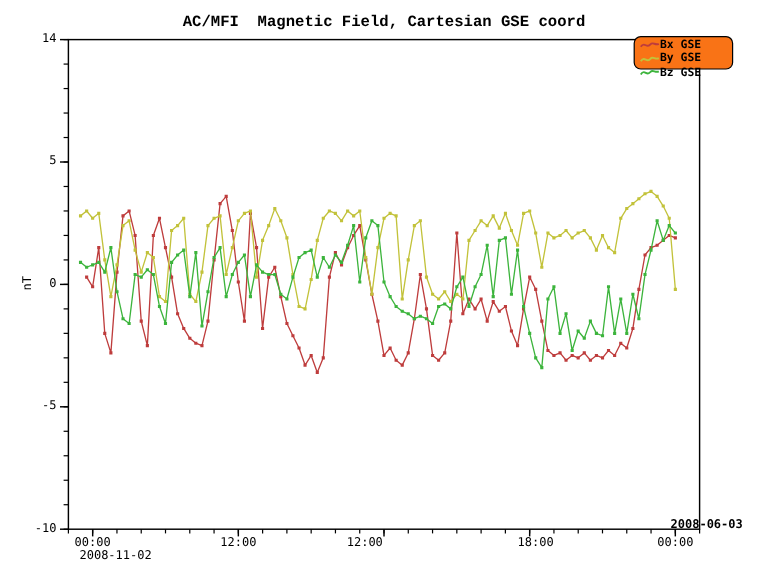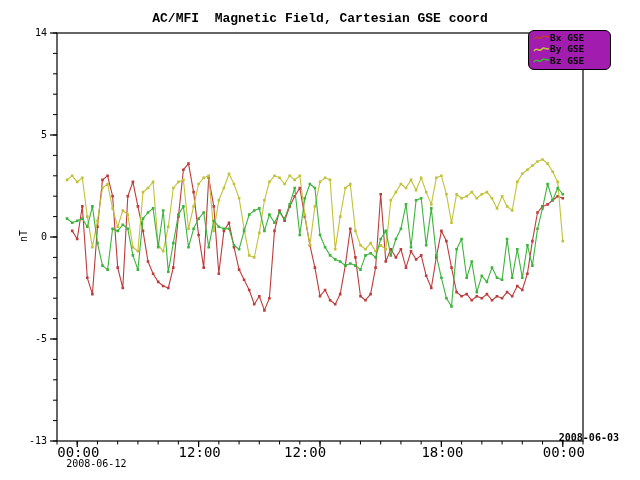--- a/index.html
+++ b/index.html
@@ -3,24 +3,24 @@
 <meta charset="utf-8">
 <style>
   html,body{margin:0;padding:0;background:#ffffff;}
   #stage{position:relative;width:640px;height:480px;background:#ffffff;overflow:hidden;
          font-family:"DejaVu Sans Mono", monospace;color:#000;}
   .title{position:absolute;left:57px;top:11px;width:526px;text-align:center;
          font-family:Liberation Mono, monospace;font-size:13px;font-weight:bold;white-space:pre;}
   .ylab{position:absolute;left:12px;top:224px;width:24px;height:24px;
         font-size:10px;transform:rotate(-90deg);transform-origin:center;text-align:center;line-height:24px;}
   .ytick{position:absolute;width:34px;text-align:right;font-size:10px;line-height:12px;}
-  .xtick{position:absolute;width:40px;text-align:center;font-size:14px;line-height:11px;}
+  .xtick{position:absolute;width:40px;text-align:center;font-size:10px;line-height:11px;}
   .xdate{position:absolute;width:72px;text-align:left;font-size:10px;line-height:11px;}
-  .legend{position:absolute;left:528px;top:30px;width:83px;height:40px;border:1px solid #000;
-          border-radius:6px;background:#a21caf;box-sizing:border-box;padding:1px 0 0 4px;}
+  .legend{position:absolute;left:528px;top:30px;width:83px;height:28px;border:1px solid #000;
+          border-radius:6px;background:#f97316;box-sizing:border-box;padding:1px 0 0 4px;}
   .lrow{display:flex;align-items:center;height:11.5px;}
   .lmark{width:17px;height:9px;flex:0 0 17px;}
   .llab{font-size:9.5px;font-weight:bold;line-height:10px;white-space:pre;}
   svg.plot{position:absolute;left:0;top:0;}
 </style>
 </head>
 <body>
 
 <div id="stage">
   <div class="title">AC/MFI  Magnetic Field, Cartesian GSE coord</div>
@@ -108,24 +108,24 @@
       <span class="llab">By GSE</span>
     </div>
     <div class="lrow">
       <svg class="lmark" viewBox="0 0 17 9">
         <path d="M1,6 C4,1 6,8 9,4 C11,1.5 13,5 16,3.5" fill="none" stroke-width="1.6" stroke="#3cb43c"></path>
       </svg>
       <span class="llab">Bz GSE</span>
     </div>
   </div>
 <div class="xtick" style="left: 57.2308px; top: 447px;">00:00</div>
-    <div class="xdate" style="left: 66.2308px; top: 458px;">2008-06-12</div>
+    <div class="xdate" style="left: 66.2308px; top: 458px;">2008-11-02</div>
     <div class="xtick" style="left: 178.615px; top: 447px;">12:00</div>
     <div class="xtick" style="left: 284px; top: 447px;">12:00</div>
     <div class="xtick" style="left: 421.385px; top: 447px; text-align: right;">18:00</div>
     <div class="xtick" style="left: 542.769px; top: 447px;">00:00</div>
     <div class="xdate" style="left: 558.769px; top: 432px; font-weight: bold;">2008-06-03</div>
     <div class="ytick" style="left: 13px; top: 27px;">14</div>
     <div class="ytick" style="left: 13px; top: 129px;">5</div>
     <div class="ytick" style="left: 13px; top: 231px;">0</div>
     <div class="ytick" style="left: 13px; top: 333px;">-5</div>
-    <div class="ytick" style="left: 13px; top: 435px;">-13</div>
+    <div class="ytick" style="left: 13px; top: 435px;">-10</div>
   </div>
 
 </body></html>

